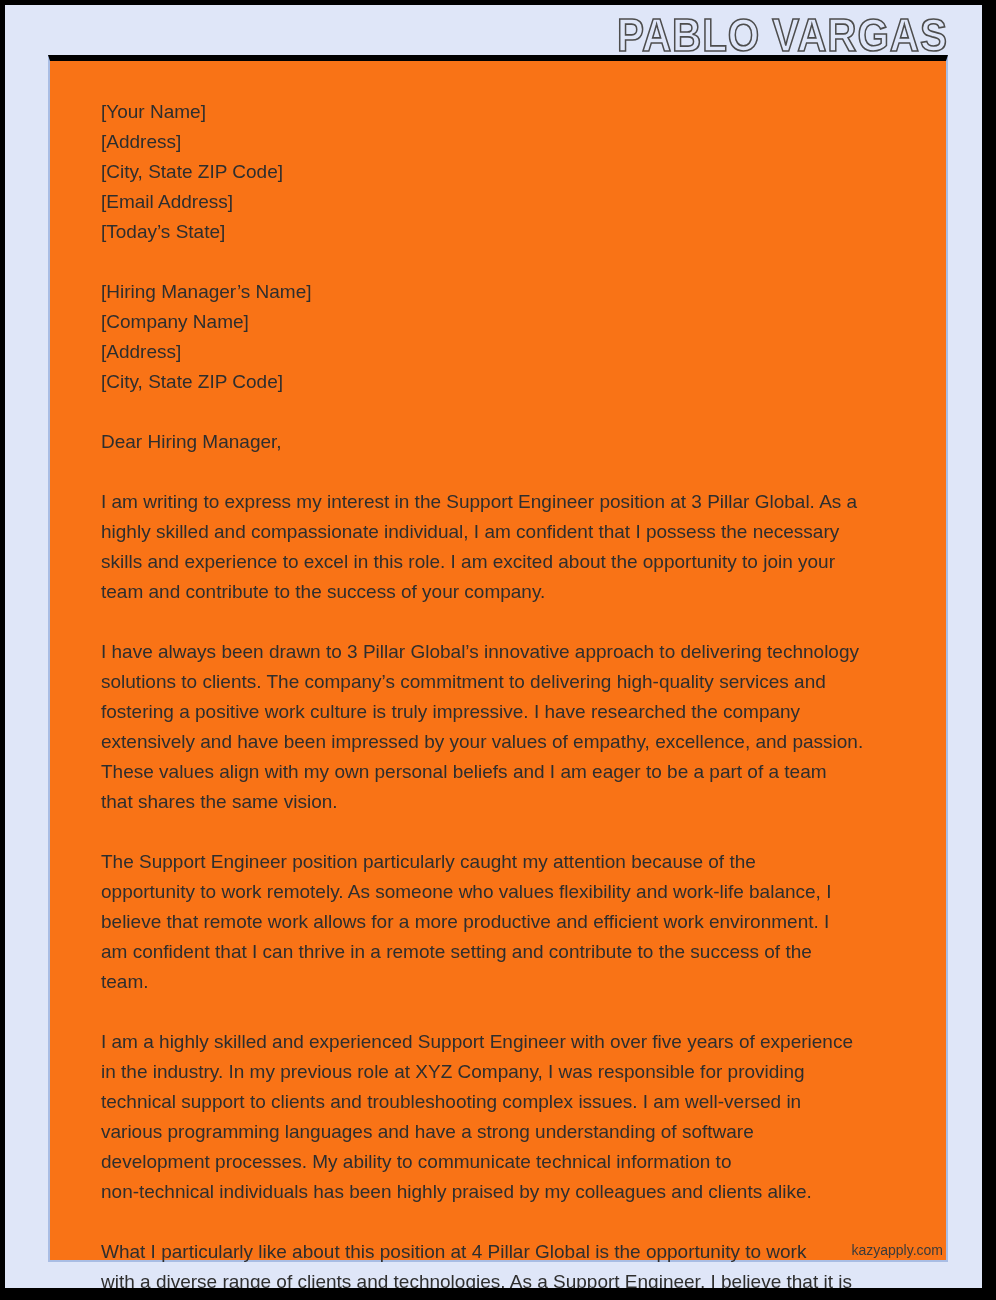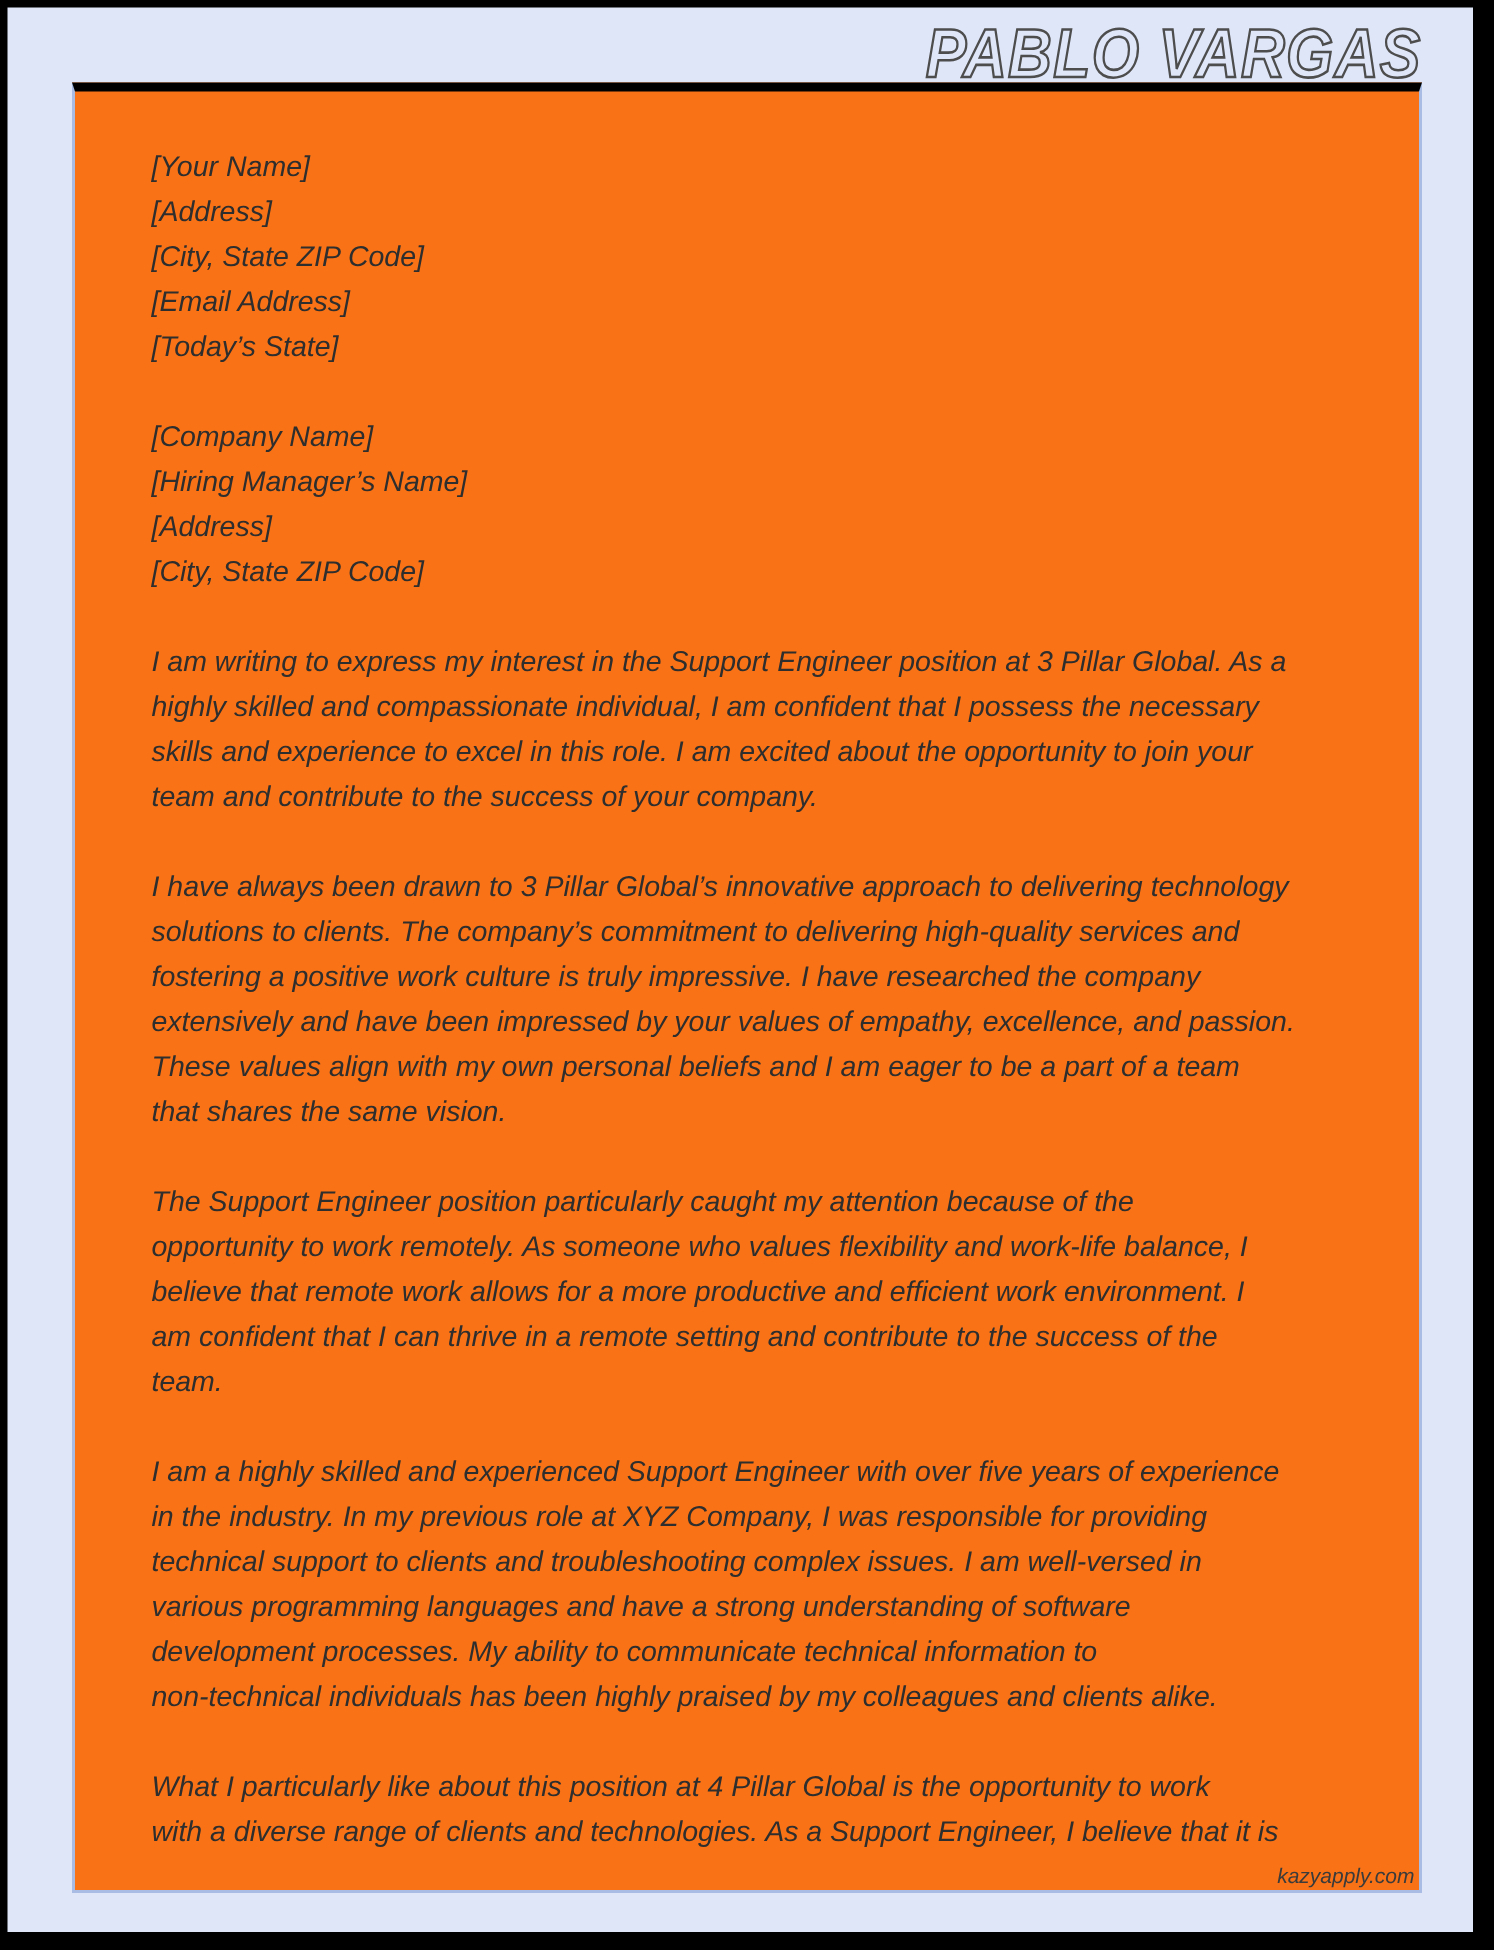--- a/index.html
+++ b/index.html
@@ -9,21 +9,20 @@
     position: relative;
     width: 996px;
     height: 1300px;
     box-sizing: border-box;
     border-style: solid;
     border-color: #000000;
     border-width: 5px 14px 12px 5px;
     background: #dfe6f8;
     overflow: hidden;
     font-family: "Liberation Sans", "DejaVu Sans", sans-serif;
-    font-style: italic;
   }
 
   .brand {
     position: absolute;
     top: 7px;
     right: 34px;
     font-size: 46px;
     line-height: 46px;
     font-weight: 700;
     letter-spacing: 1px;
@@ -78,26 +77,27 @@
 
     <div class="block">
       <div class="line">[Your Name]</div>
       <div class="line">[Address]</div>
       <div class="line">[City, State ZIP Code]</div>
       <div class="line">[Email Address]</div>
       <div class="line">[Today’s State]</div>
     </div>
 
     <div class="block">
+      <div class="line">[Hiring Manager’s Name]</div>
       <div class="line">[Company Name]</div>
-      <div class="line">[Hiring Manager’s Name]</div>
       <div class="line">[Address]</div>
       <div class="line">[City, State ZIP Code]</div>
     </div>
 
+    <div class="block">Dear Hiring Manager,</div>
 
     <div class="block para">I am writing to express my interest in the Support Engineer position at 3 Pillar Global. As a
 highly skilled and compassionate individual, I am confident that I possess the necessary
 skills and experience to excel in this role. I am excited about the opportunity to join your
 team and contribute to the success of your company.</div>
 
     <div class="block para">I have always been drawn to 3 Pillar Global’s innovative approach to delivering technology
 solutions to clients. The company’s commitment to delivering high-quality services and
 fostering a positive work culture is truly impressive. I have researched the company
 extensively and have been impressed by your values of empathy, excellence, and passion.

